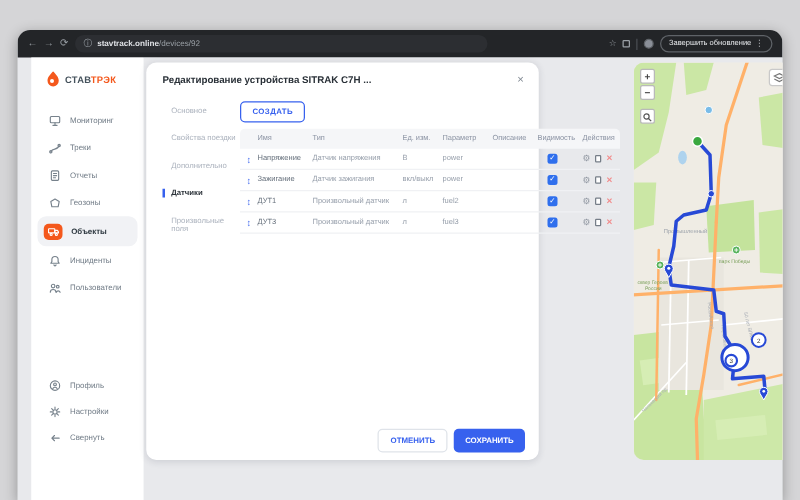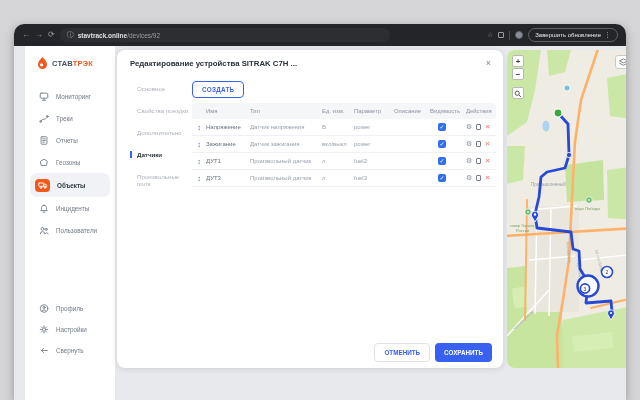--- a/index.html
+++ b/index.html
@@ -45,21 +45,21 @@
     height:24px; color:#2e3840; font-weight:bold; }
   .active-chip { width:15px; height:13px; background:#f4581c; border-radius:4px;
     display:flex; align-items:center; justify-content:center; flex:none; }
   .active-chip svg { stroke:#fff; }
   .side-footer { position:absolute; top:252px; left:0; right:0; }
   .side-footer .nav-item { height:21px; }
 
   
   .content { flex:1; position:relative; background:#e8e9ec; }
 
-  .modal { position:absolute; left:2px; top:4px; width:386px; height:318px;
+  .modal { position:absolute; left:2px; top:4px; width:314px; height:318px;
     background:#fff; border-radius:8px; box-shadow:0 1px 6px rgba(40,50,70,.14); }
   .modal-head { display:flex; align-items:flex-start; padding:9px 12px 0 13px; }
   .modal-title { font-size:7.8px; font-weight:bold; color:#2a3138; }
   .modal-close { margin-left:auto; color:#7c858f; font-size:9px; cursor:pointer;
     line-height:8px; }
   .modal-body { display:flex; padding:10px 12px 0 13px; }
   .tabs { width:62px; flex:none; padding-top:7px; }
   .tab { font-size:6.2px; color:#abb2bd; margin-bottom:15px; cursor:pointer;
     padding-left:5px; border-left:2px solid transparent; }
   .tab.active { color:#2a3138; font-weight:bold; border-left:2px solid #3761ee; }

